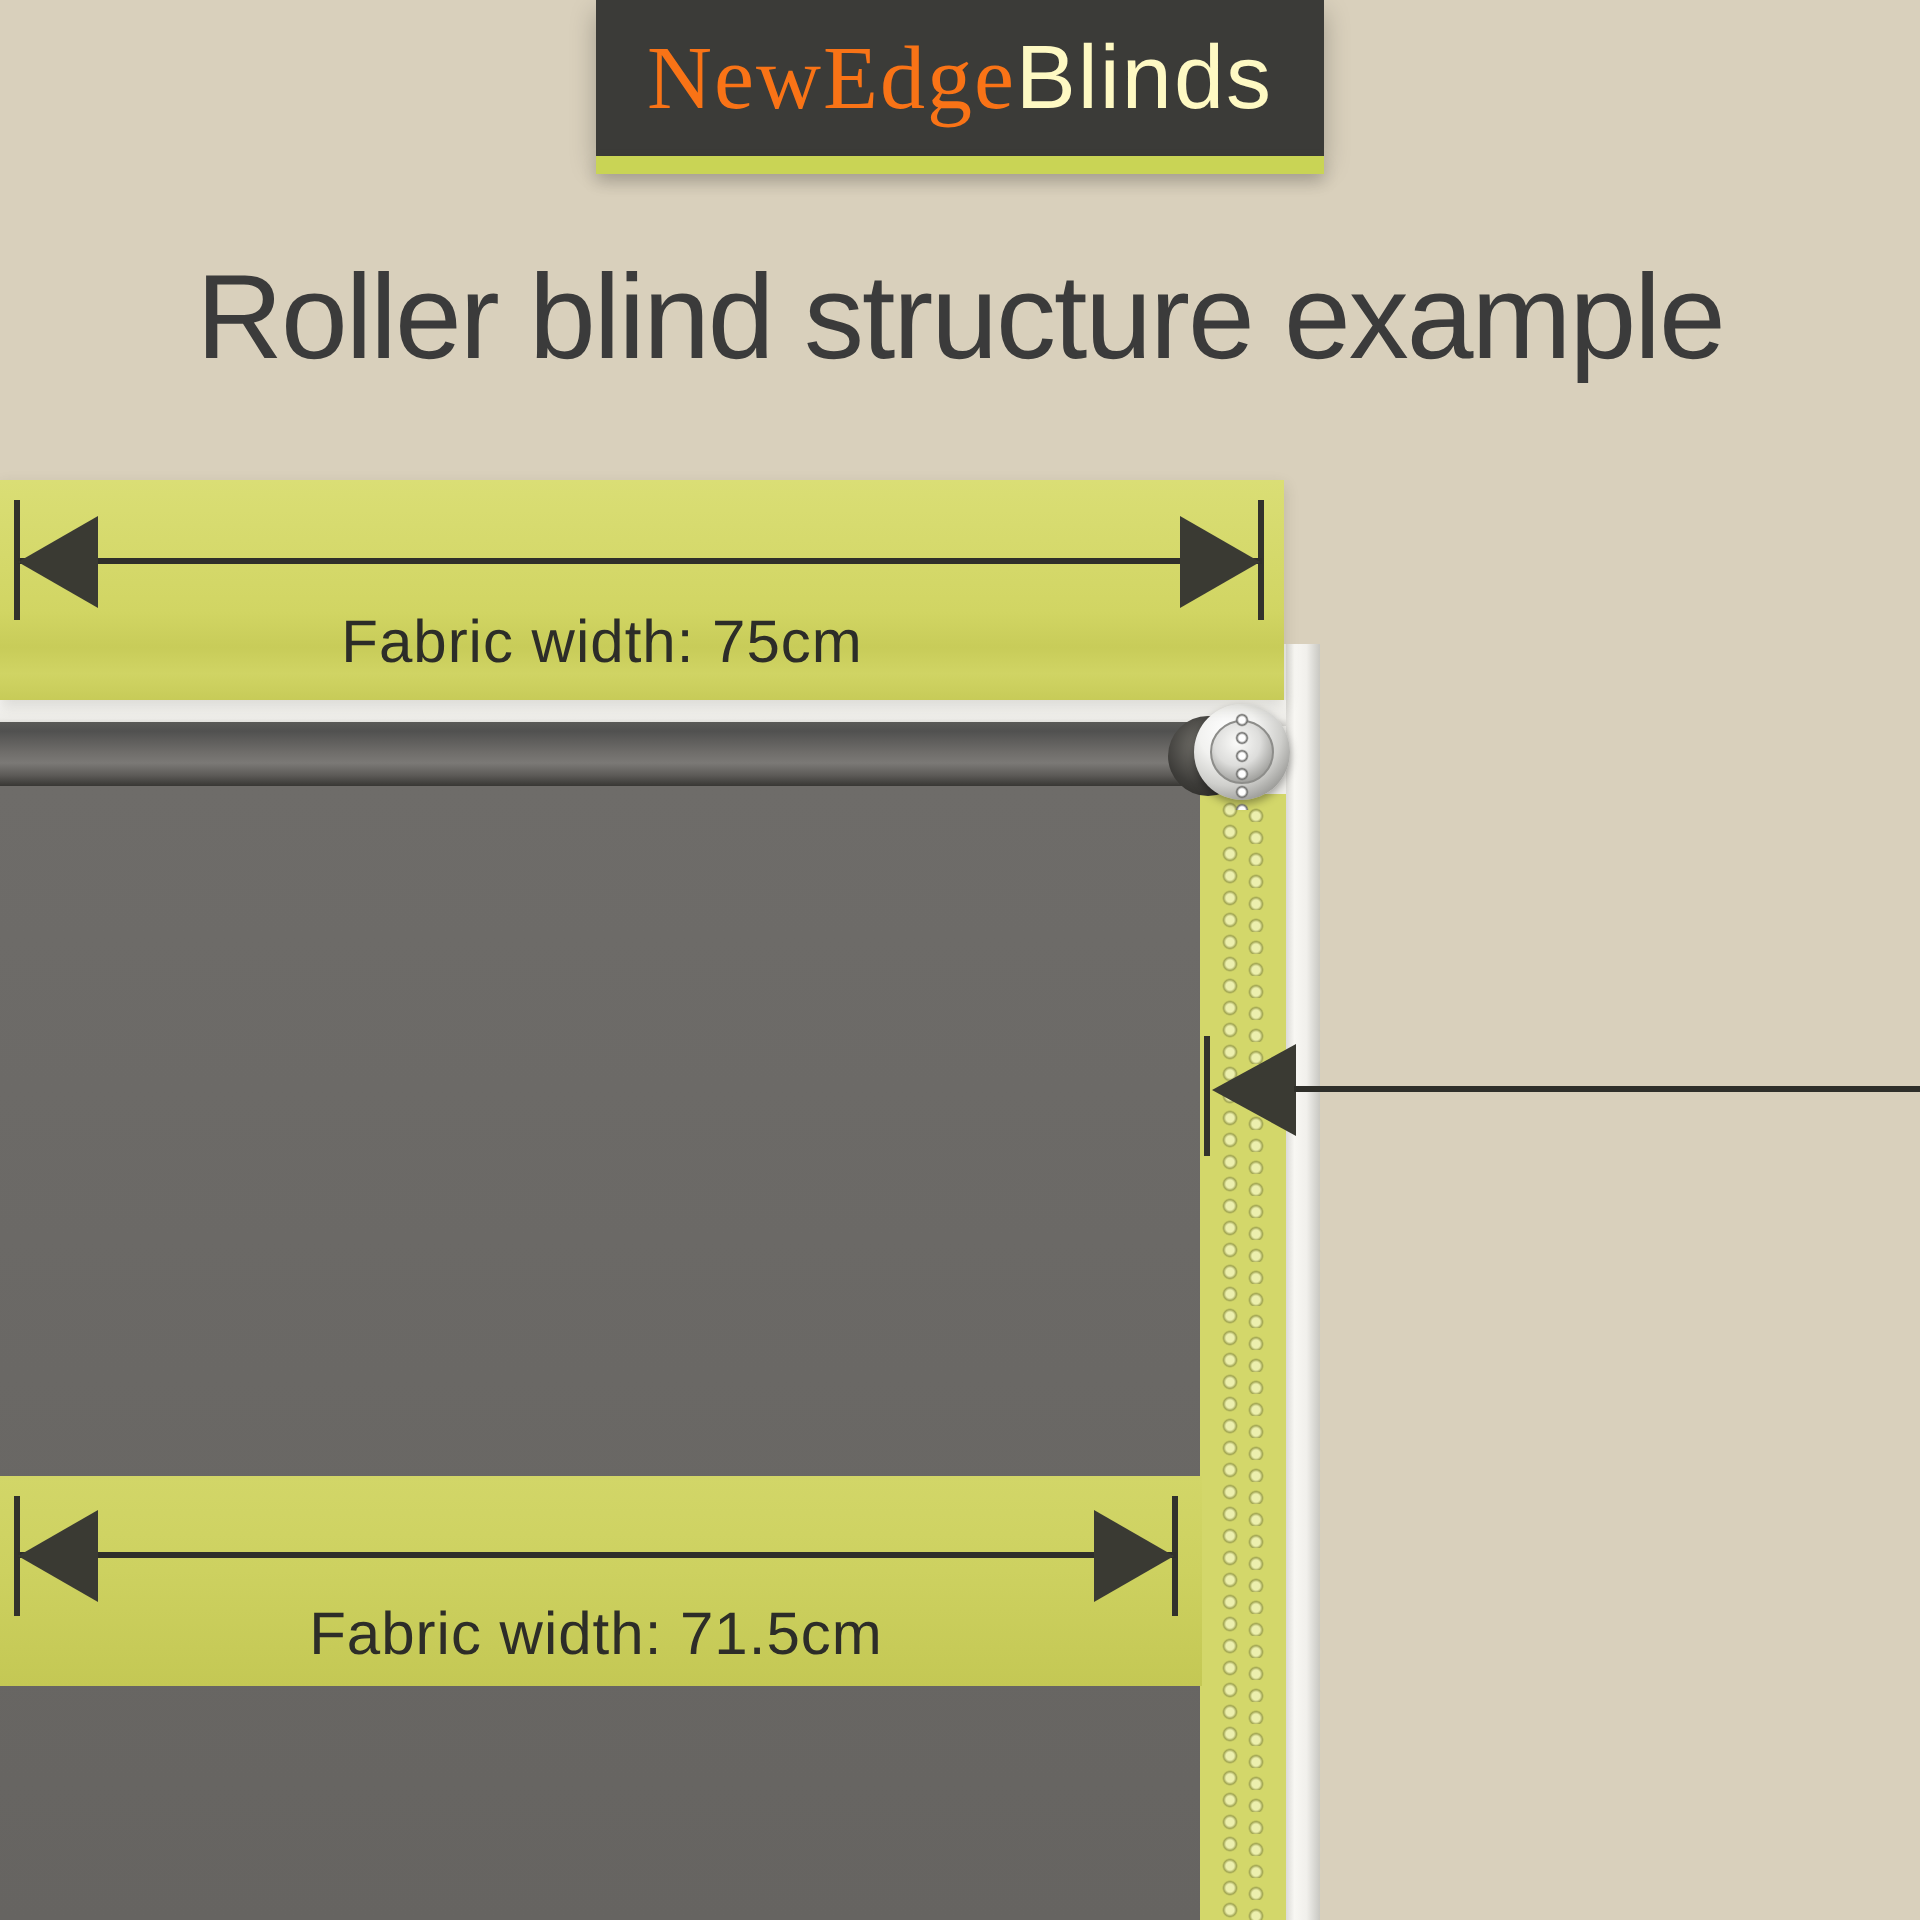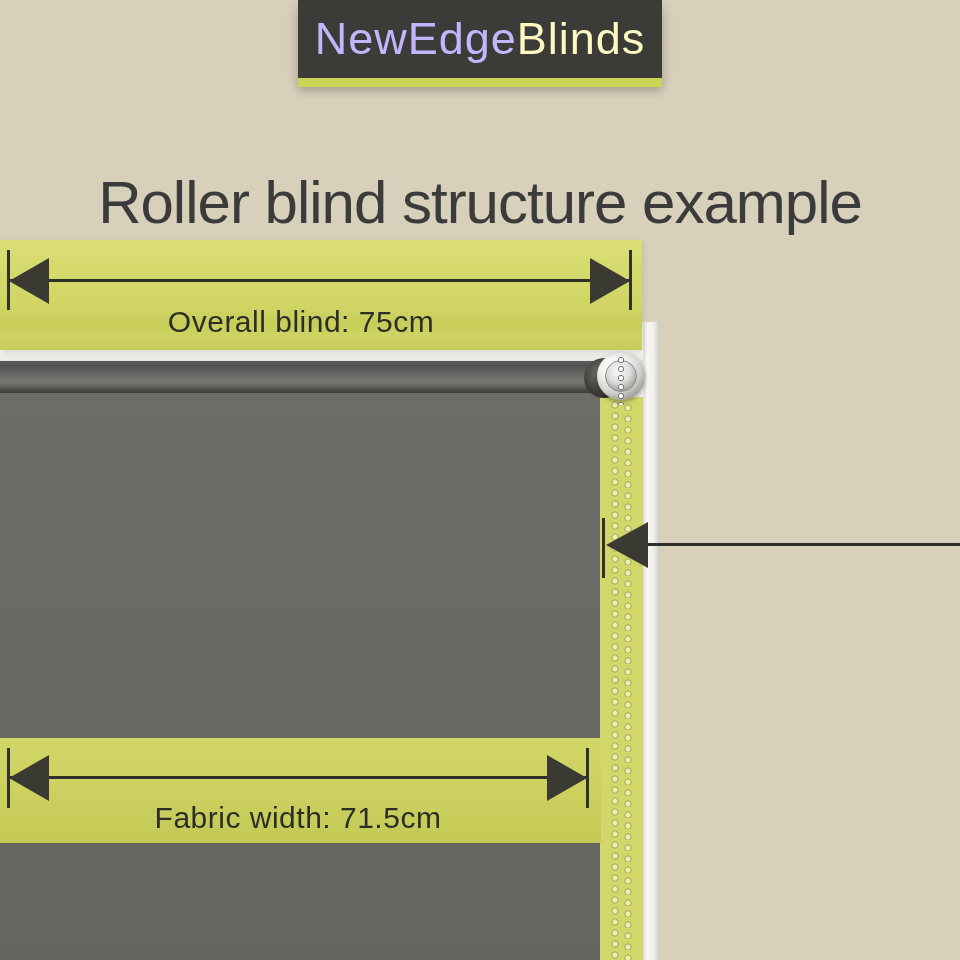--- a/index.html
+++ b/index.html
@@ -4,28 +4,28 @@
 <style>
   html,body{margin:0;padding:0;background:#d9d0bc;}
   .stage{position:relative;width:960px;height:960px;background:#d9d0bc;overflow:hidden;
          font-family:"Liberation Sans",sans-serif;}
 
   
   .logo-box{position:absolute;left:298px;top:0;width:364px;height:78px;background:#3b3b38;
             display:flex;align-items:center;justify-content:center;
             box-shadow:0 6px 12px rgba(0,0,0,.25);}
   .logo-text{font-size:45px;font-weight:200;letter-spacing:1px;white-space:nowrap;}
-  .logo-primary{color:#c4b5fd;}
+  .logo-primary{color:#f97316;font-family:Liberation Serif, serif;}
   .logo-accent{color:#fef9c3;}
   .logo-bar{position:absolute;left:298px;top:78px;width:364px;height:9px;background:#c9d455;
             box-shadow:0 4px 8px rgba(0,0,0,.18);}
 
   
   .page-title{position:absolute;left:0;top:124px;width:100%;text-align:center;
-              font-size:60px;font-weight:400;letter-spacing:-1px;color:#3b3b3b;margin-top:44px;}
+              font-size:60px;font-weight:400;letter-spacing:-1px;color:#3b3b3b;}
 
   
   .frame-corner{position:absolute;left:596px;top:322px;width:47px;height:80px;background:#efeeea;}
   .frame-right{position:absolute;left:643px;top:322px;width:17px;height:638px;
                background:linear-gradient(90deg,#dcdbd7 0,#f8f7f3 25%,#f1f0ec 60%,#c9c8c2 100%);}
   .frame-top{position:absolute;left:0;top:350px;width:643px;height:13px;
              background:linear-gradient(180deg,#fbfaf8,#eeede9 70%,#d8d7d3);}
   .roller-tube{position:absolute;left:0;top:361px;width:612px;height:33px;
                background:linear-gradient(180deg,#5a5a57 0%,#515150 14%,#6f6d6a 46%,#7b7976 62%,#5e5c59 80%,#383734 97%,#2f2e2c 100%);}
   .blind-fabric{position:absolute;left:0;top:393px;width:601px;height:567px;
@@ -113,21 +113,21 @@
   <div class="chrome-outer"></div>
   <div class="chrome-inner"></div>
   <div class="chrome-chain"></div>
 
   <div class="band band-overall">
     <div class="tick tick-l"></div>
     <div class="tick tick-r"></div>
     <div class="dim-line"></div>
     <div class="ah ah-left"></div>
     <div class="ah ah-right"></div>
-    <div class="dim-label">Overall blind: 75cm</div>
+    <div class="dim-label">Fabric width: 75cm</div>
   </div>
 
   <div class="band band-fabric">
     <div class="tick tick-l"></div>
     <div class="tick tick-r"></div>
     <div class="dim-line"></div>
     <div class="ah ah-left"></div>
     <div class="ah ah-right"></div>
     <div class="dim-label">Fabric width: 71.5cm</div>
   </div>

